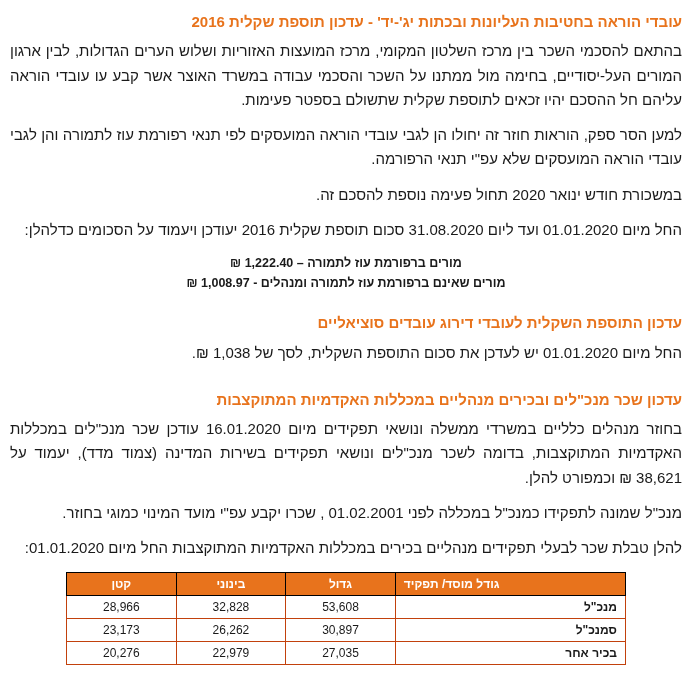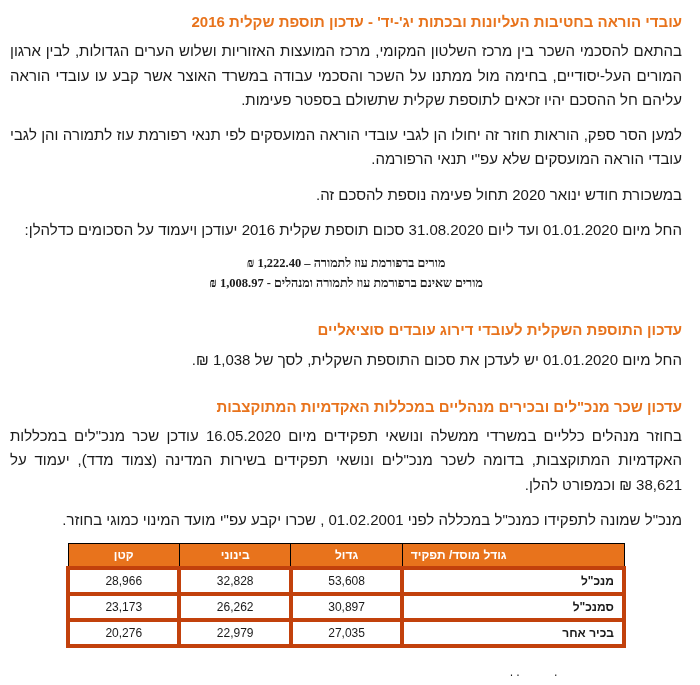--- a/index.html
+++ b/index.html
@@ -35,22 +35,21 @@
     line-height: 1.62;
     margin: 0 0 11px 0;
     text-align: justify;
     text-align-last: right;
   }
   p.para.rightalign {
     text-align: right;
     text-align-last: right;
   }
   .rates {
-    margin: 0 0 13px 0;
-    font-family: Liberation Serif, serif;
+    margin: 0 0 6px 0;
   }
   .rate-line {
     font-size: 12.5px;
     line-height: 1.6;
     font-weight: bold;
     text-align: center;
   }
   .spacer-8 { height: 8px; }
 
   table.salary-table {
@@ -69,21 +68,21 @@
     text-align: center;
     white-space: nowrap;
   }
   table.salary-table th.rowhead-col {
     background: #E8731C;
     text-align: left;
   }
   table.salary-table td {
     font-size: 12px;
     padding: 4px 8px;
-    border: 4px solid #c2410c;
+    border: 1px solid #c2410c;
     text-align: center;
     background: #ffffff;
   }
   table.salary-table td.rowhead {
     font-weight: bold;
     text-align: right;
     white-space: nowrap;
   }
   .footer-note {
     font-size: 12.5px;
@@ -110,22 +109,23 @@
   </div>
 
   <div class="spacer-8"></div>
 
   <h2 class="section-title">עדכון התוספת השקלית לעובדי דירוג עובדים סוציאליים</h2>
   <p class="para rightalign">החל מיום 01.01.2020 יש לעדכן את סכום התוספת השקלית, לסך של 1,038 ₪.</p>
 
   <div class="spacer-8"></div>
 
   <h2 class="section-title">עדכון שכר מנכ"לים ובכירים מנהליים במכללות האקדמיות המתוקצבות</h2>
-  <p class="para">בחוזר מנהלים כלליים במשרדי ממשלה ונושאי תפקידים מיום 16.05.2020 עודכן שכר מנכ"לים במכללות האקדמיות המתוקצבות, בדומה לשכר מנכ"לים ונושאי תפקידים בשירות המדינה (צמוד מדד), יעמוד על 38,621 ₪ וכמפורט להלן.</p>
+  <p class="para">בחוזר מנהלים כלליים במשרדי ממשלה ונושאי תפקידים מיום 16.01.2020 עודכן שכר מנכ"לים במכללות האקדמיות המתוקצבות, בדומה לשכר מנכ"לים ונושאי תפקידים בשירות המדינה (צמוד מדד), יעמוד על 38,621 ₪ וכמפורט להלן.</p>
   <p class="para rightalign">מנכ"ל שמונה לתפקידו כמנכ"ל במכללה לפני 01.02.2001 , שכרו יקבע עפ"י מועד המינוי כמוגי בחוזר.</p>
+  <p class="para rightalign">להלן טבלת שכר לבעלי תפקידים מנהליים בכירים במכללות האקדמיות המתוקצבות החל מיום 01.01.2020:</p>
 
   <table class="salary-table">
     <thead>
       <tr>
         <th class="rowhead-col">גודל מוסד/ תפקיד</th>
         <th>גדול</th>
         <th>בינוני</th>
         <th>קטן</th>
       </tr>
     </thead>

